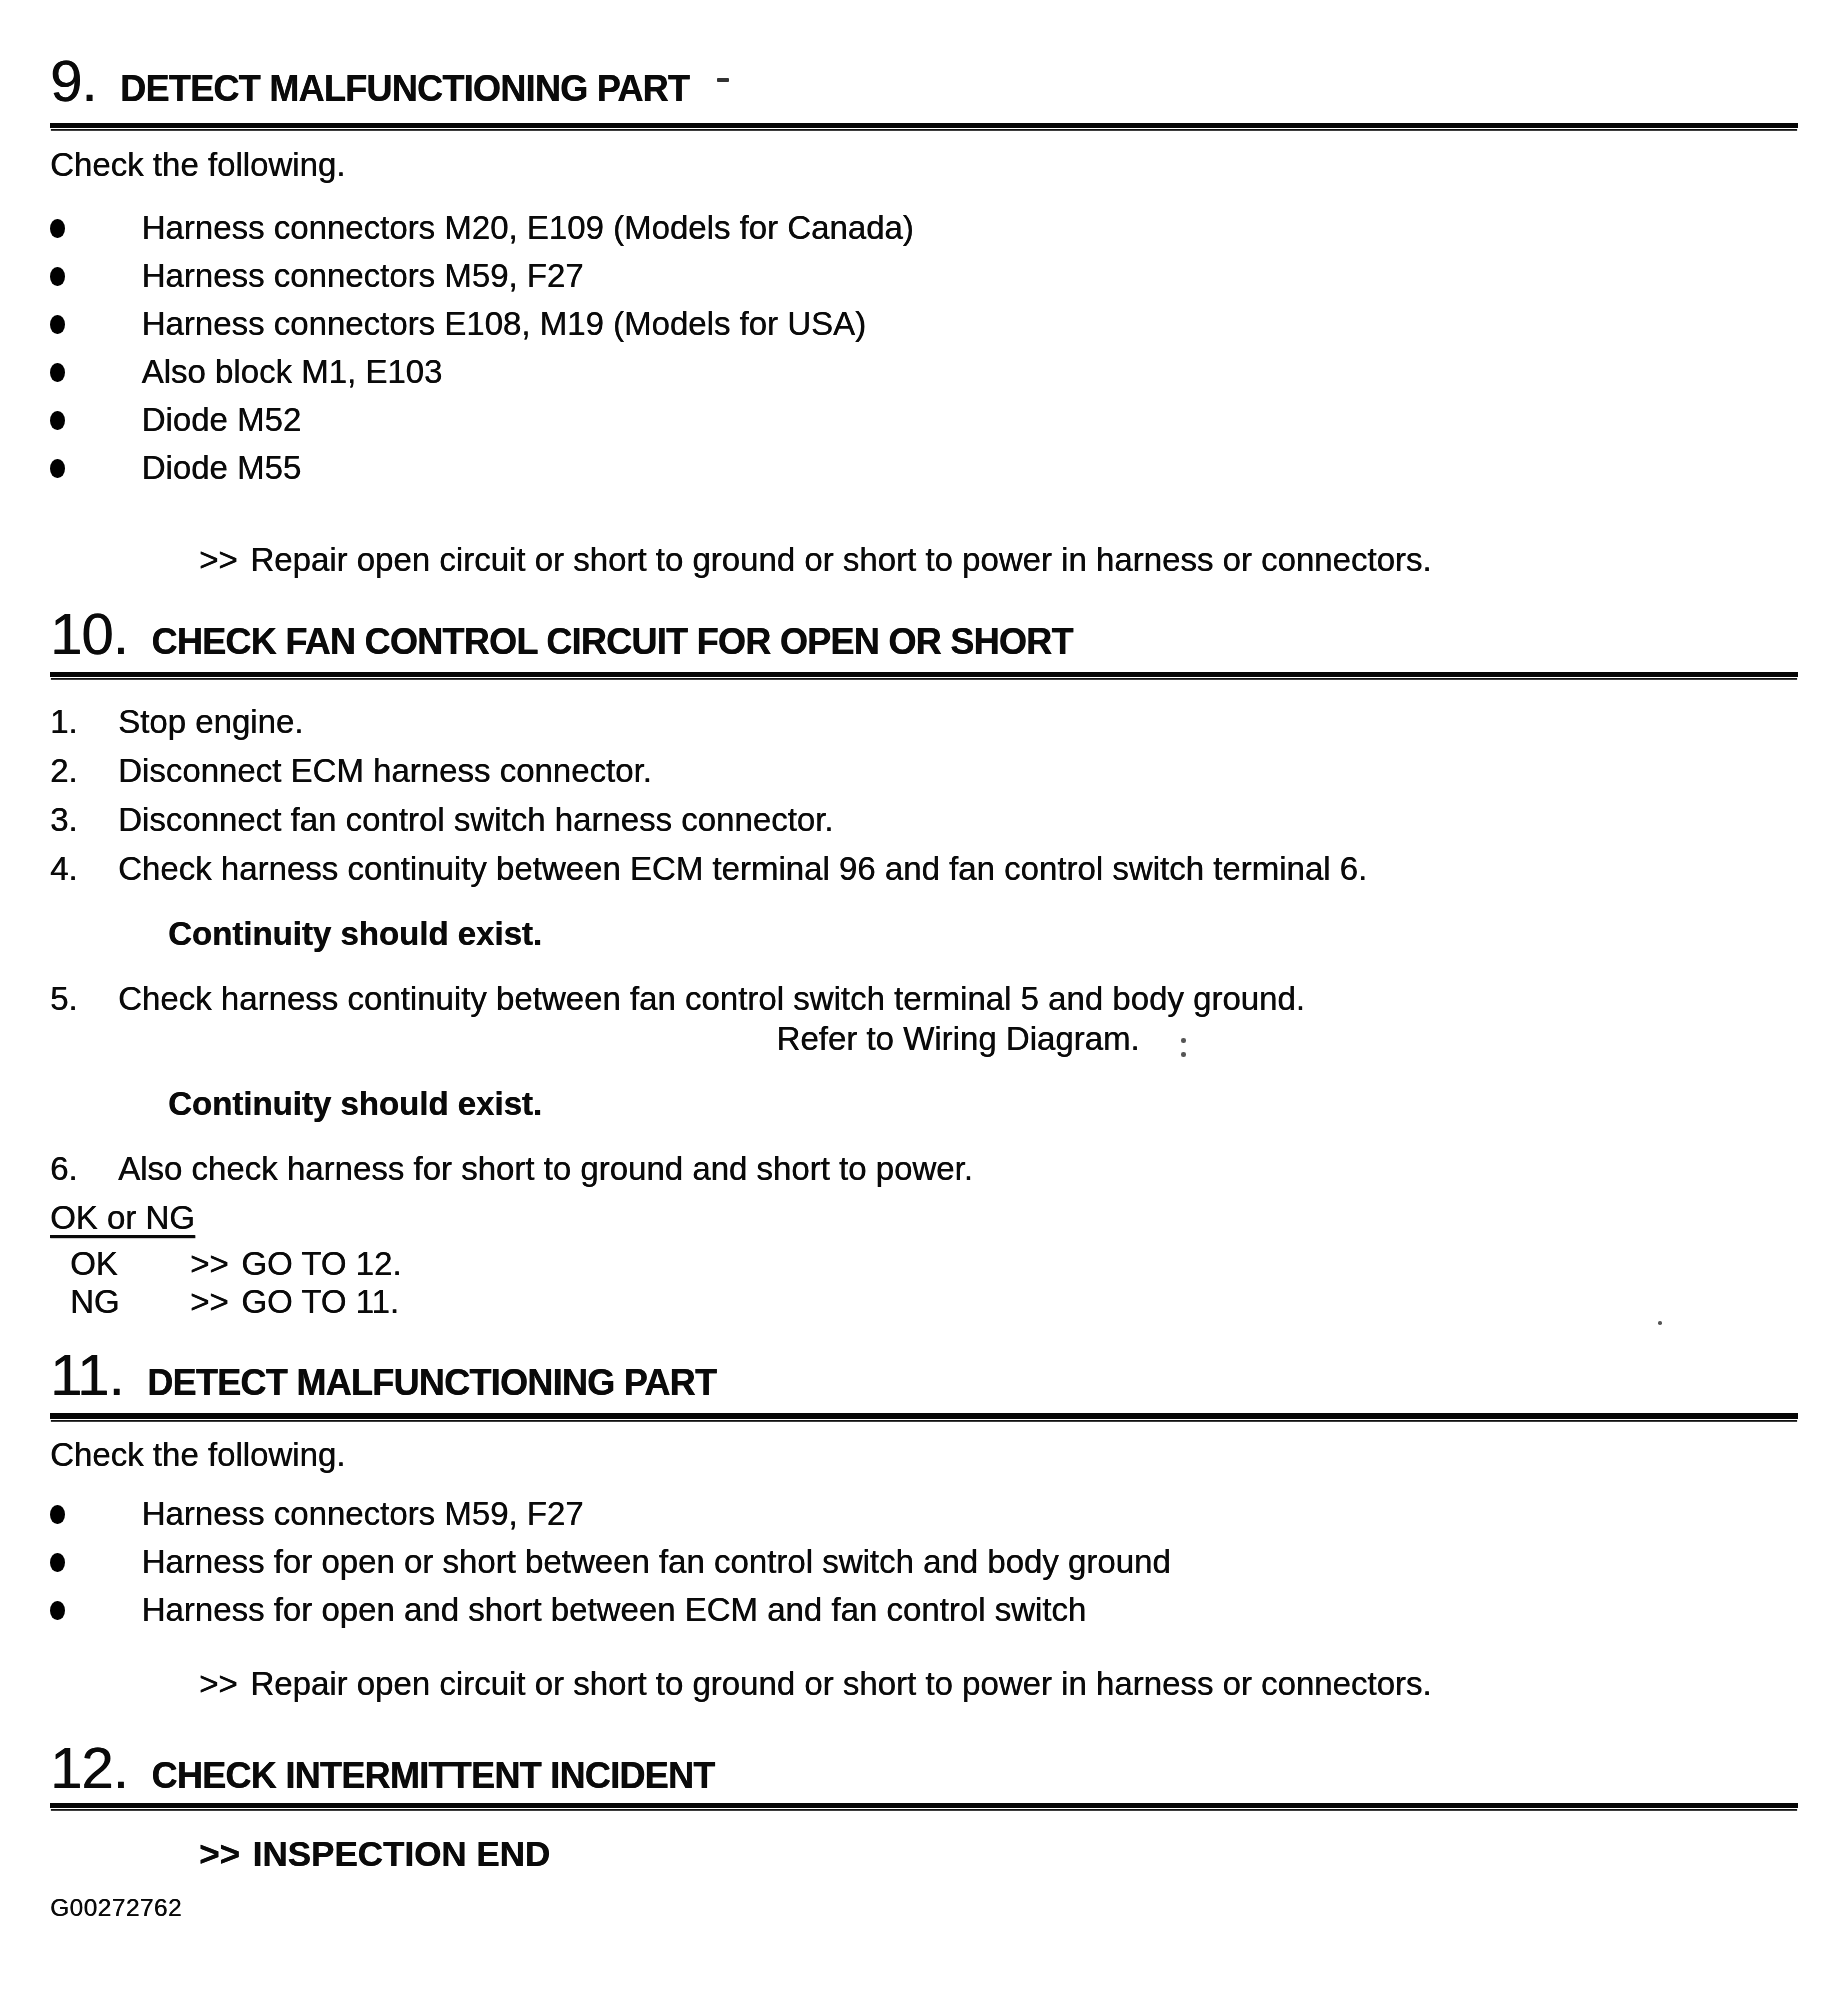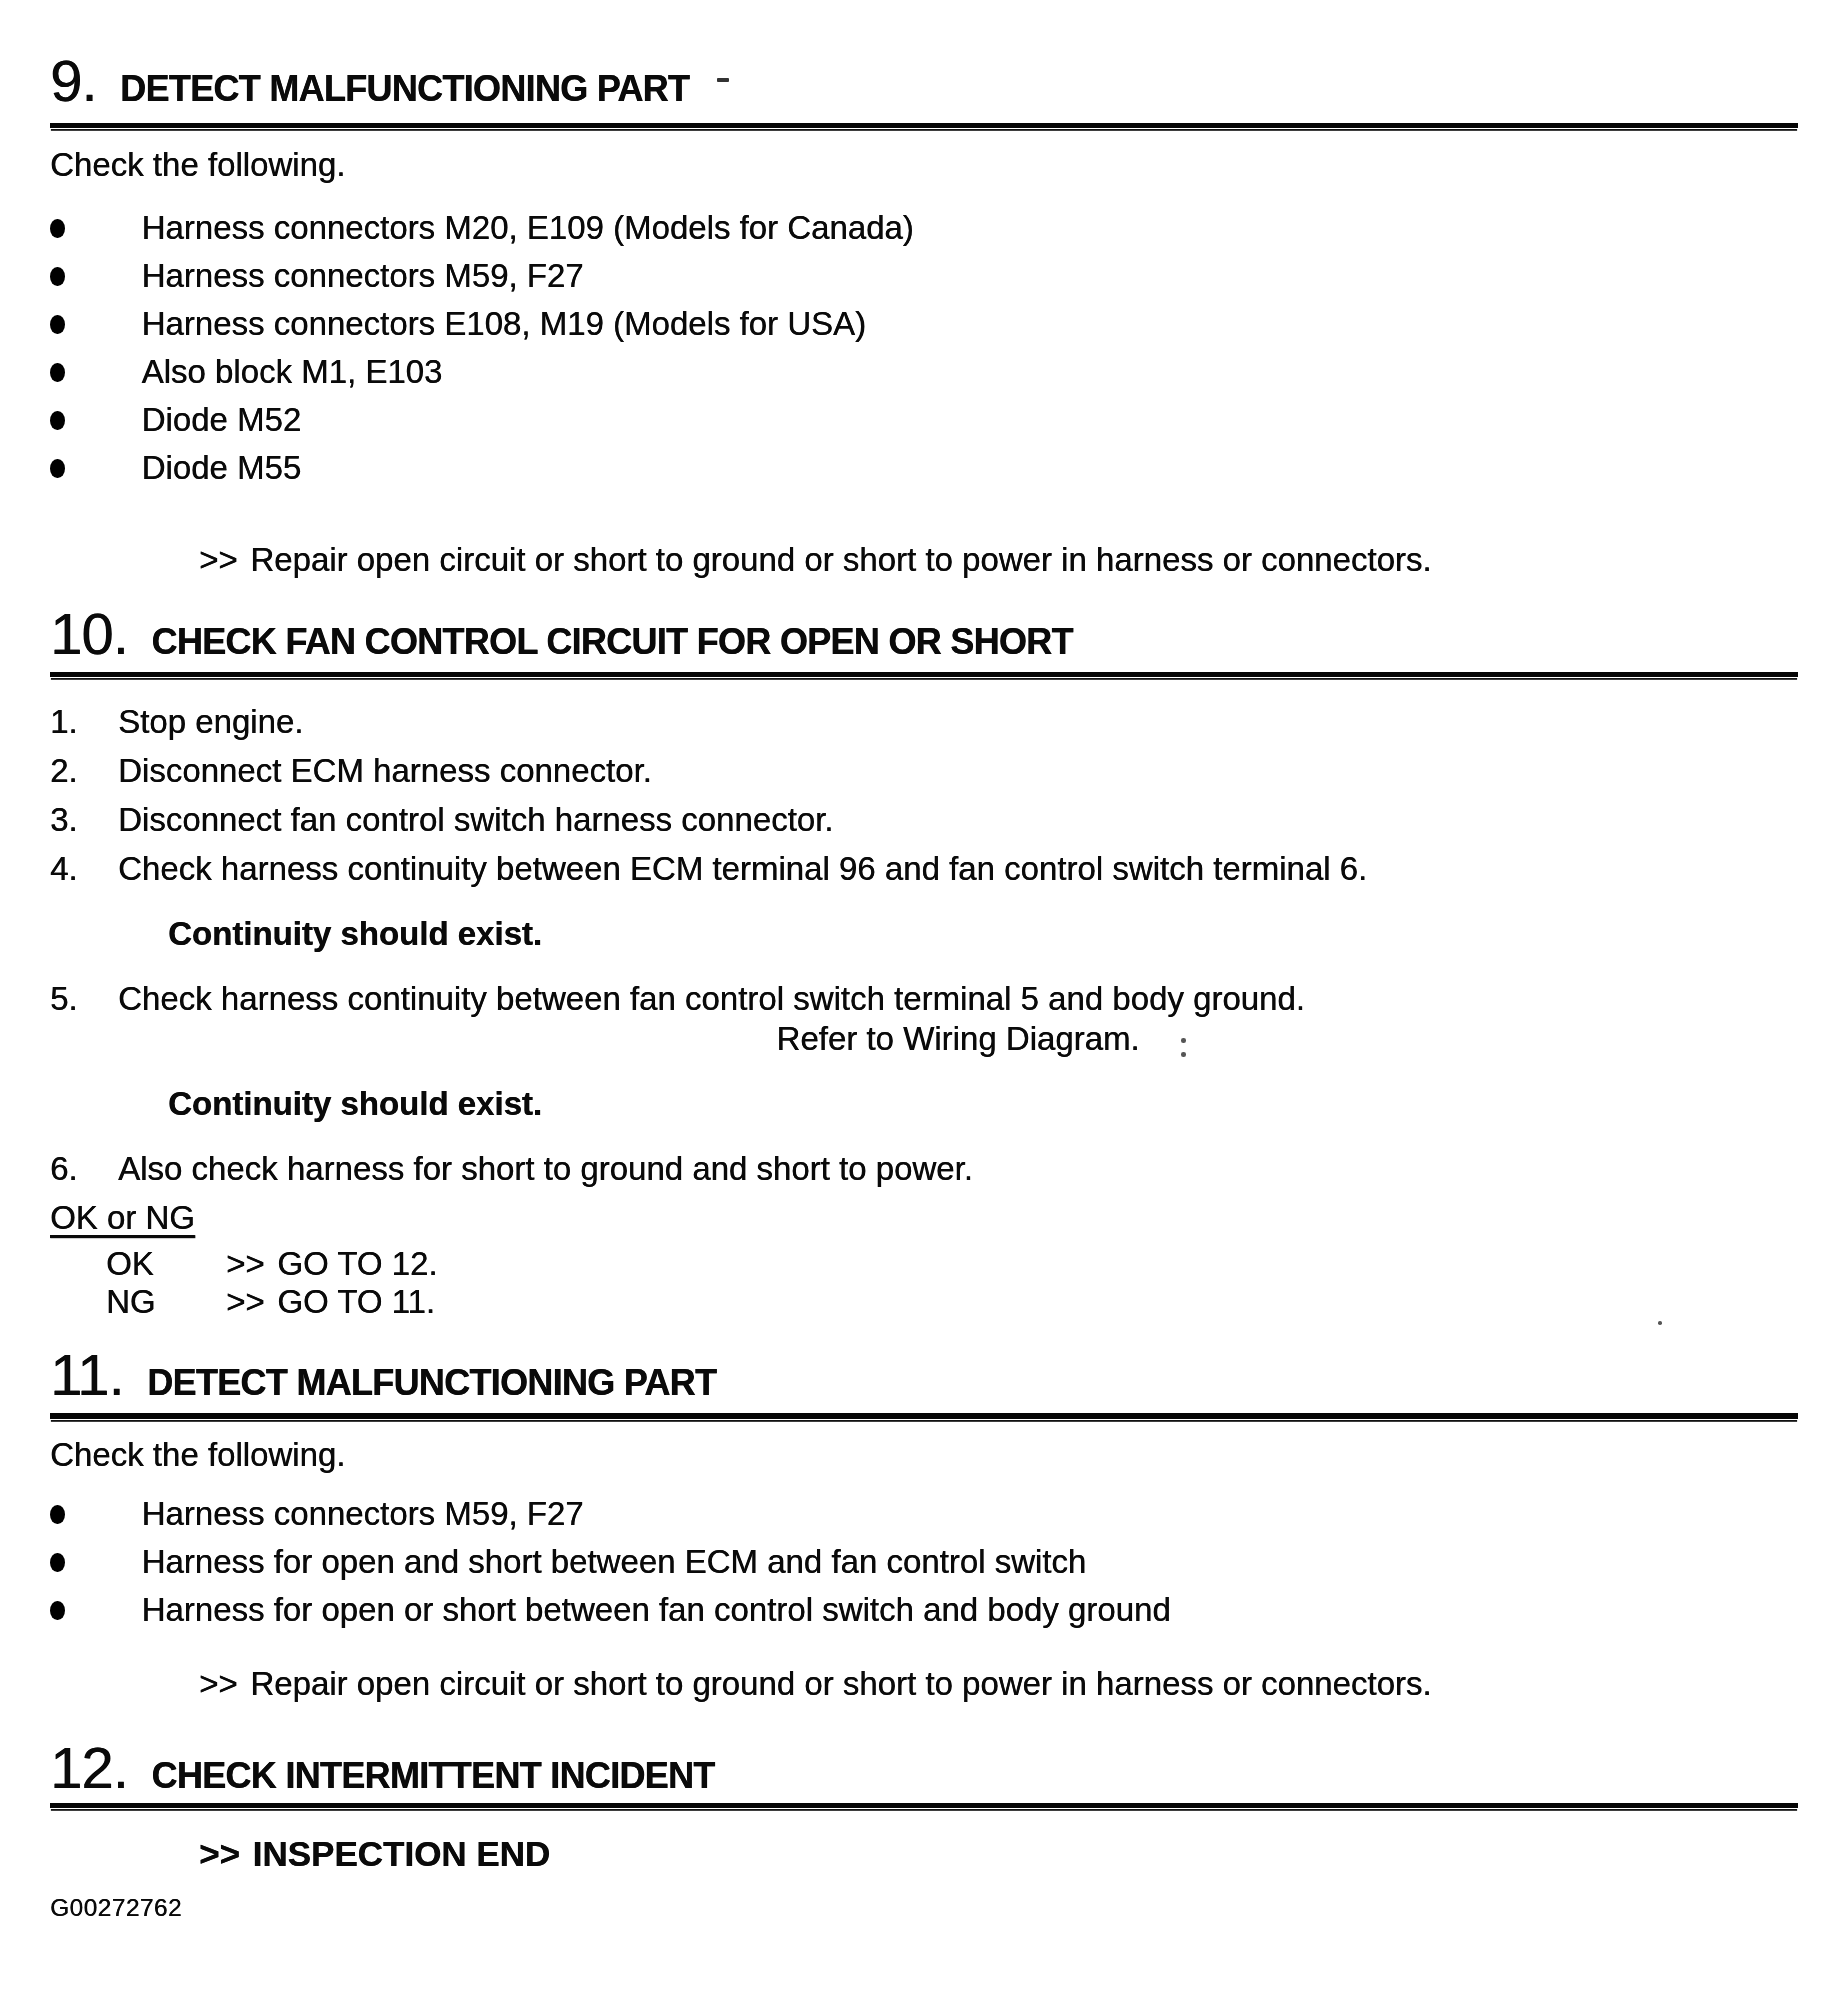--- a/index.html
+++ b/index.html
@@ -31,21 +31,21 @@
   .arrow{margin-right:12.7px;flex:none;}
   .steps{margin-top:23.5px;}
   .step{display:flex;font-size:33px;line-height:40px;margin-bottom:9px;}
   .stepnum{width:68px;flex:none;}
   .steptext{flex:1;}
   .specnote{margin:25px 0 25px 118px;font-size:33px;line-height:40px;font-weight:bold;}
   .decision{font-size:33px;line-height:40px;margin-top:9px;width:max-content;
     text-decoration:underline;text-decoration-thickness:2.7px;text-underline-offset:6.3px;text-align:center;}
   .outcomes{margin-top:7.2px;margin-left:20px;}
   .outcome{display:flex;font-size:33px;line-height:38px;}
-  .outcome-label{width:120px;flex:none;margin-left:36px;}
+  .outcome-label{width:120px;flex:none;}
   .bold{font-weight:bold;}
   .mt28{margin-top:25px;}
   .mt26{margin-top:35px;}
   .mt38{margin-top:34px;}
   .mt10{margin-top:9px;}
   .mt6{margin-top:5.4px;}
   .figure-id{font-size:24.4px;line-height:27px;margin-top:20px;letter-spacing:0.5px;}
   
   .speck{position:absolute;background:#555;border-radius:50%;}
   .speck.dash{border-radius:0.9px;background:#333;}
@@ -156,25 +156,25 @@
 
   <div class="intro">Check the following.</div>
 
   <div class="blist" style="margin-top:18px;">
     <div class="bitem">
       <span class="dot"></span>
       <span>Harness connectors M59, F27</span>
     </div>
     <div class="bitem">
       <span class="dot"></span>
+      <span>Harness for open or short between fan control switch and body ground</span>
+    </div>
+    <div class="bitem">
+      <span class="dot"></span>
       <span>Harness for open and short between ECM and fan control switch</span>
-    </div>
-    <div class="bitem">
-      <span class="dot"></span>
-      <span>Harness for open or short between fan control switch and body ground</span>
     </div>
   </div>
 
   <div class="action mt38" style="margin-top:34px;">
     <span class="arrow">&gt;&gt;</span>
     <span>Repair open circuit or short to ground or short to power in harness or connectors.</span>
   </div>
 
   <div class="sec-header mt26">
     <span class="sec-num">12.</span>

